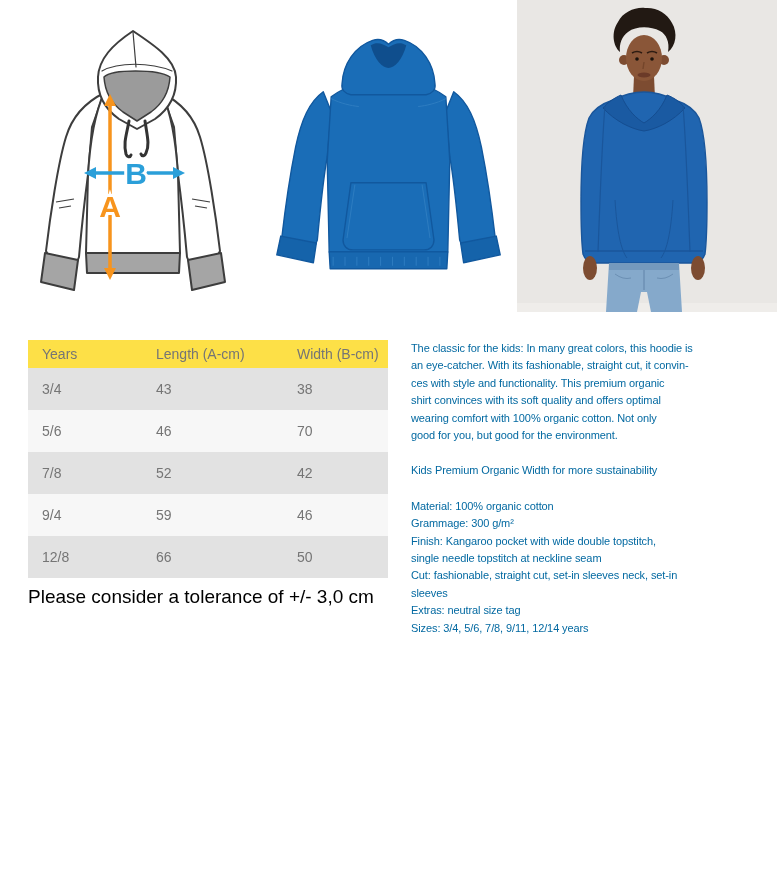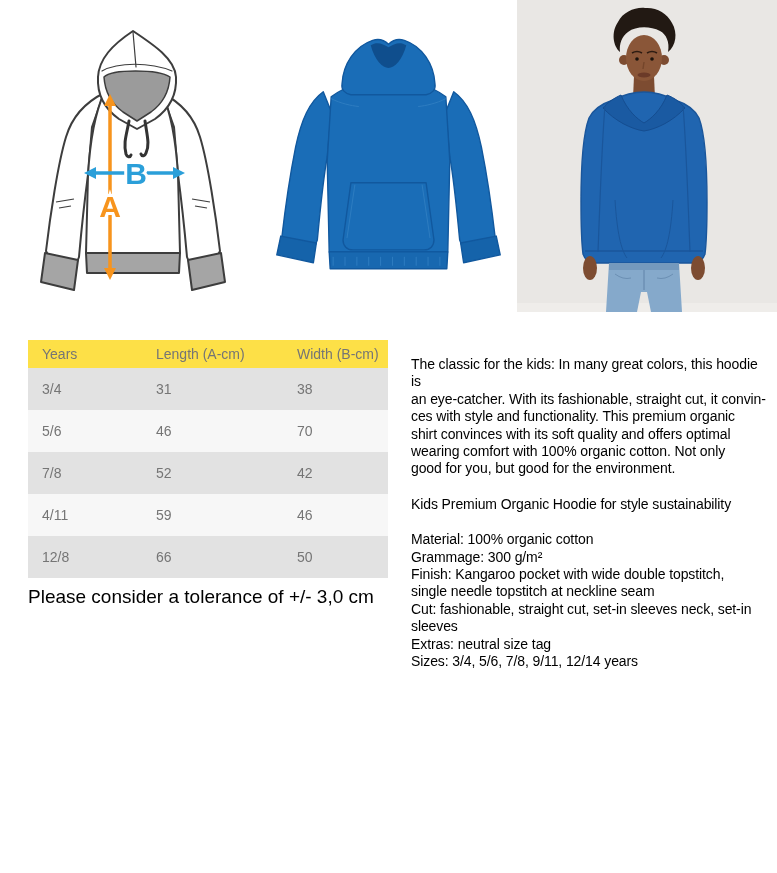--- a/index.html
+++ b/index.html
@@ -34,24 +34,24 @@
     height: 28px; padding: 0 0 0 14px;
   }
   table.size-table td { height: 42px; padding: 0 0 0 14px; }
   table.size-table tbody tr:nth-child(odd)  td { background: #e2e2e2; }
   table.size-table tbody tr:nth-child(even) td { background: #f7f7f7; }
 
   .tolerance-note { margin: 8px 0 0 0; font-size: 19px; color: #000; }
 
   .right-col { flex: 1; }
   .right-col p {
-    margin: 16px 0 18px 0;
-    font-size: 14px; line-height: 17.4px;
+    margin: 0 0 18px 0;
+    font-size: 11px; line-height: 17.4px;
     letter-spacing: -0.1px;
-    color: #000000;
+    color: #0369a1;
     white-space: pre-line;
   }
   .right-col p:last-child { margin-bottom: 0; }
 </style>
 </head>
 <body>
 
 <div class="page">
 
   <div class="gallery">
@@ -194,56 +194,56 @@
         <thead>
           <tr>
             <th>Years</th>
             <th>Length (A-cm)</th>
             <th>Width (B-cm)</th>
           </tr>
         </thead>
         <tbody>
           <tr>
             <td>3/4</td>
-            <td>31</td>
+            <td>43</td>
             <td>38</td>
           </tr>
           <tr>
             <td>5/6</td>
             <td>46</td>
             <td>70</td>
           </tr>
           <tr>
             <td>7/8</td>
             <td>52</td>
             <td>42</td>
           </tr>
           <tr>
-            <td>4/11</td>
+            <td>9/4</td>
             <td>59</td>
             <td>46</td>
           </tr>
           <tr>
             <td>12/8</td>
             <td>66</td>
             <td>50</td>
           </tr>
         </tbody>
       </table>
       <p class="tolerance-note">Please consider a tolerance of +/- 3,0 cm</p>
     </div>
 
     <div class="right-col">
       <p>The classic for the kids: In many great colors, this hoodie is
 an eye-catcher. With its fashionable, straight cut, it convin-
 ces with style and functionality. This premium organic
 shirt convinces with its soft quality and offers optimal
 wearing comfort with 100% organic cotton. Not only
 good for you, but good for the environment.</p>
-      <p>Kids Premium Organic Hoodie for style sustainability</p>
+      <p>Kids Premium Organic Width for more sustainability</p>
       <p>Material: 100% organic cotton
 Grammage: 300 g/m²
 Finish: Kangaroo pocket with wide double topstitch,
 single needle topstitch at neckline seam
 Cut: fashionable, straight cut, set-in sleeves neck, set-in
 sleeves
 Extras: neutral size tag
 Sizes: 3/4, 5/6, 7/8, 9/11, 12/14 years</p>
     </div>
 

